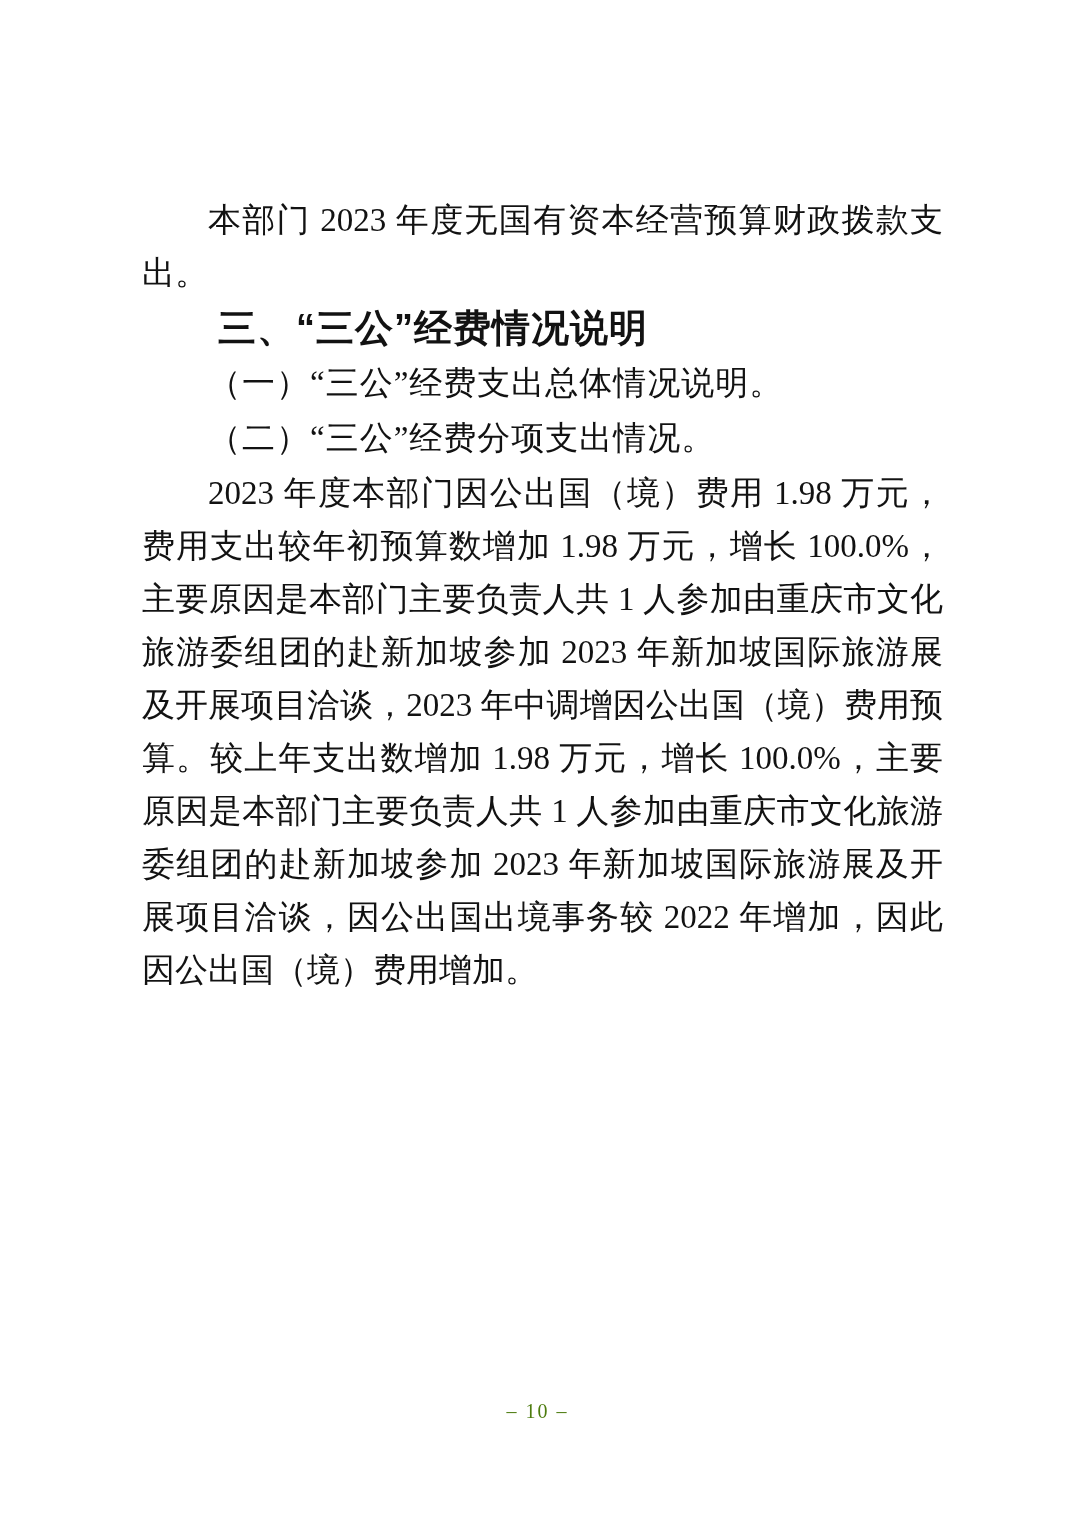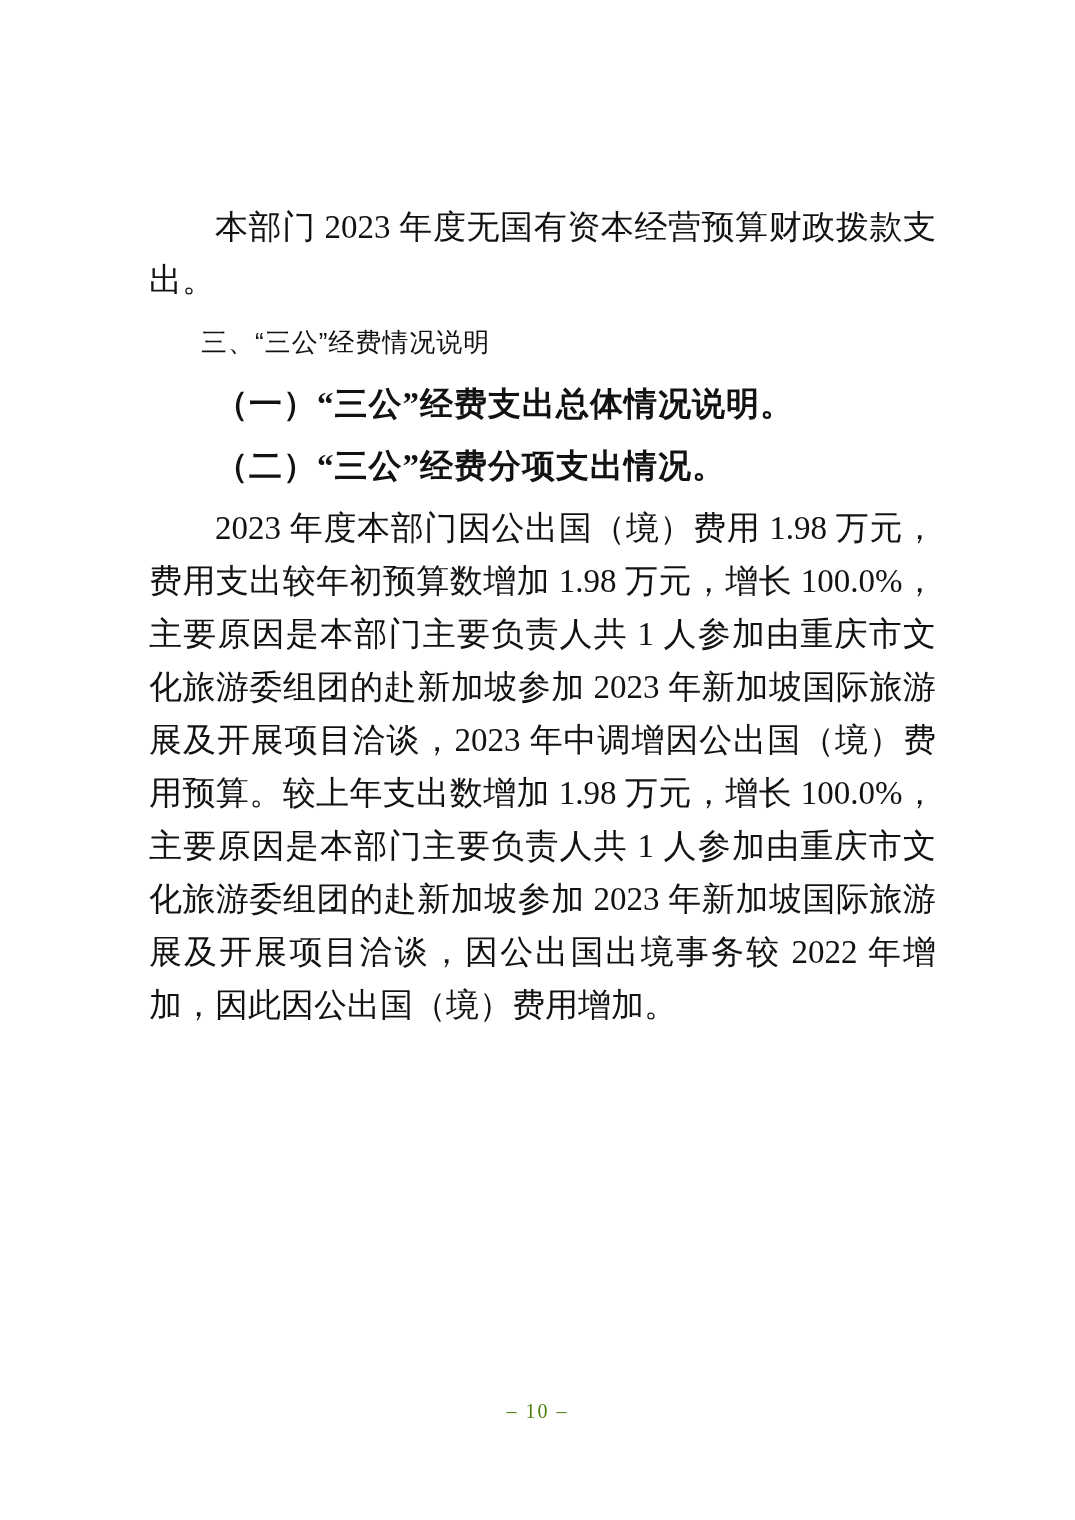--- a/index.html
+++ b/index.html
@@ -18,40 +18,40 @@
   .content {
     position: absolute;
     left: 140px;
     top: 192px;
     width: 805px;
     font-family: "Liberation Serif", "DejaVu Serif", serif;
     font-size: 33px;
     line-height: 53px;
   }
   .content p, .content h2 {
-    margin: 9px;
+    margin: 2px;
     padding: 0;
   }
   .indent {
     text-indent: 2em;
   }
   .body-para {
     text-align: justify;
     text-justify: inter-character;
   }
   .section-heading {
     font-family: "Liberation Sans", "DejaVu Sans", sans-serif;
-    font-weight: normal;
-    font-size: 26px;
+    font-weight: bold;
+    font-size: 38px;
     line-height: 53px;
     letter-spacing: 1px;
   }
   .sub-heading {
     font-family: "Liberation Serif", "DejaVu Serif", serif;
-    font-weight: bold;
+    font-weight: normal;
     letter-spacing: 1px;
   }
   .footer {
     position: absolute;
     top: 1400px;
     left: 0;
     width: 100%;
     text-align: center;
     font-family: "Liberation Serif", "DejaVu Serif", serif;
     font-size: 20px;

